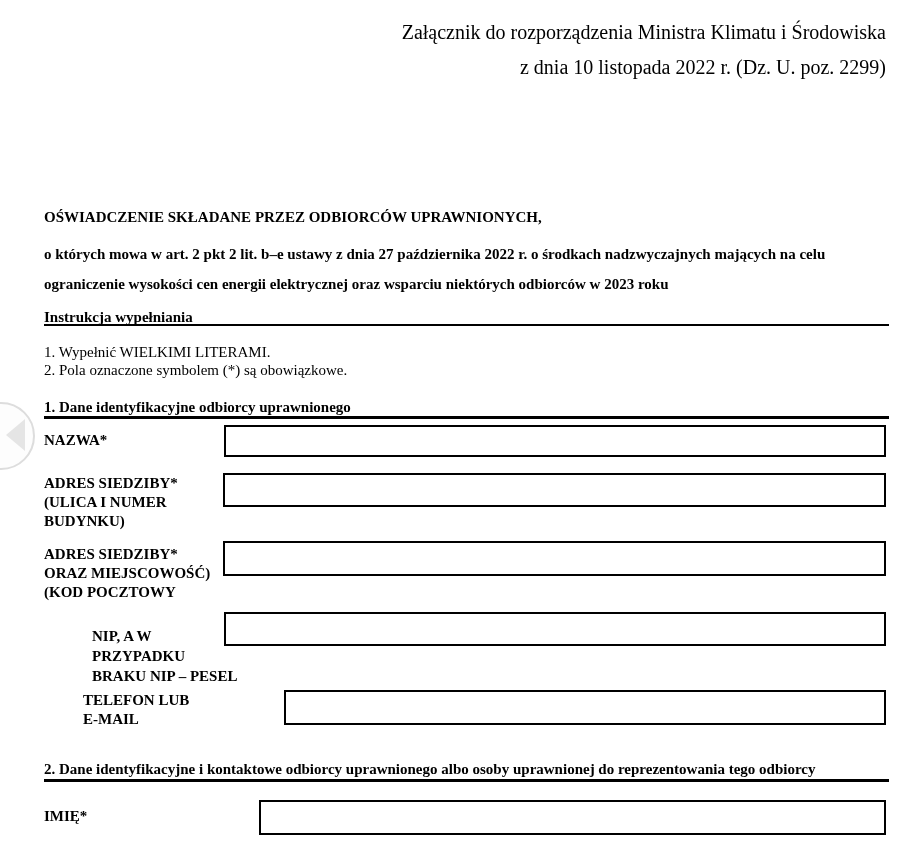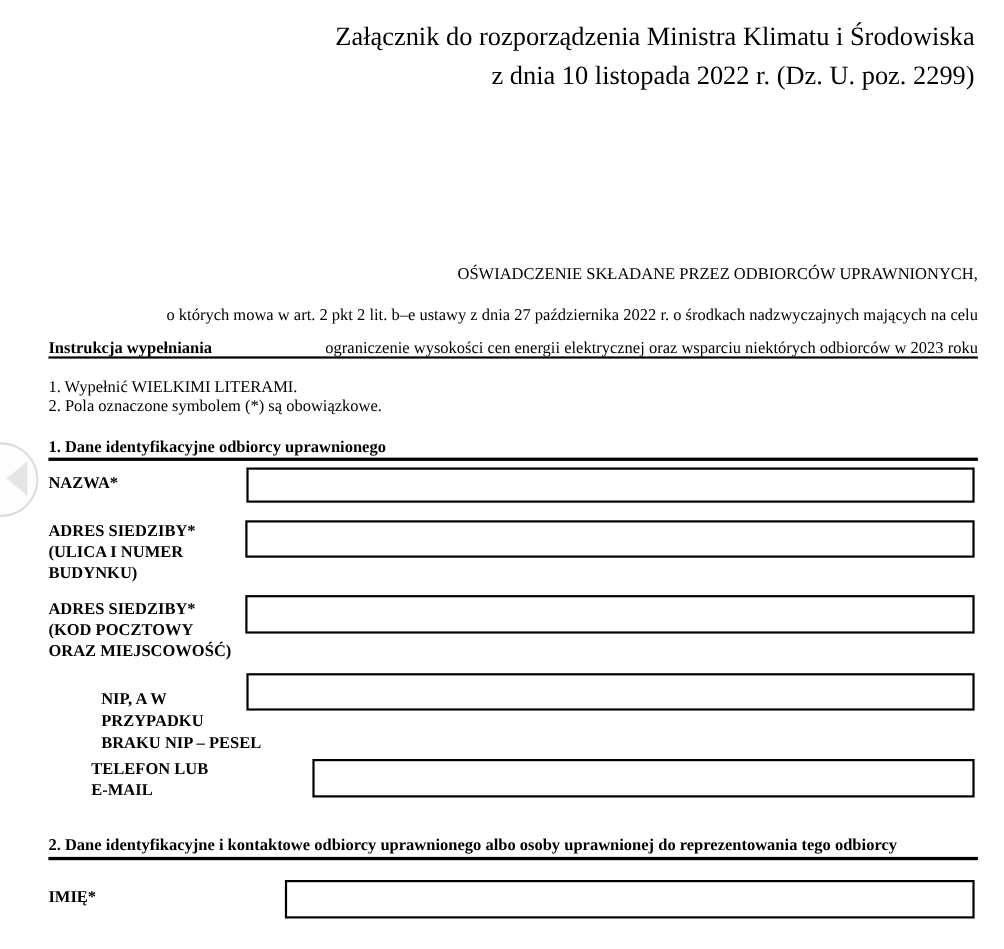--- a/index.html
+++ b/index.html
@@ -8,42 +8,41 @@
     width: 913px;
     height: 863px;
     background: #ffffff;
     color: #000000;
     font-family: "Liberation Serif", serif;
     overflow: hidden;
   }
   .att-line {
     position: absolute;
     right: 27px;
-    font-size: 24px;
+    font-size: 20px;
     white-space: nowrap;
     text-align: left;
   }
   .specimen {
     position: absolute;
     left: 44px;
     width: 845px;
     text-align: center;
     font-style: italic;
     font-size: 26px;
     letter-spacing: 1px;
   }
   .doc-title {
     position: absolute;
     left: 44px;
     width: 845px;
-    text-align: right;
-    font-weight: normal;
+    text-align: left;
+    font-weight: bold;
     font-size: 15px;
     white-space: nowrap;
-    margin-top: 33px;
   }
   .sec-heading {
     position: absolute;
     left: 44px;
     font-weight: bold;
     font-size: 15px;
     white-space: nowrap;
   }
   .rule {
     position: absolute;
@@ -131,22 +130,22 @@
 
   <div class="field-label" style="top:474px;">
     <div>ADRES SIEDZIBY*</div>
     <div>(ULICA I NUMER</div>
     <div>BUDYNKU)</div>
   </div>
   <input class="field-input" style="left: 223px; top: 473px; width: 663px; height: 34px;" value="">
 
   <div class="field-label" style="top:545px;">
     <div>ADRES SIEDZIBY*</div>
+    <div>ORAZ MIEJSCOWOŚĆ)</div>
     <div>(KOD POCZTOWY</div>
-    <div>ORAZ MIEJSCOWOŚĆ)</div>
   </div>
   <input class="field-input" style="left: 223px; top: 541px; width: 663px; height: 35px;" value="">
 
   <div class="field-label" style="top:626px;line-height:20px;margin-left:48px;">
     <div>NIP, A W</div>
     <div>PRZYPADKU</div>
     <div>BRAKU NIP – PESEL</div>
   </div>
   <input class="field-input" style="left: 224px; top: 612px; width: 662px; height: 34px;" value="">
 

